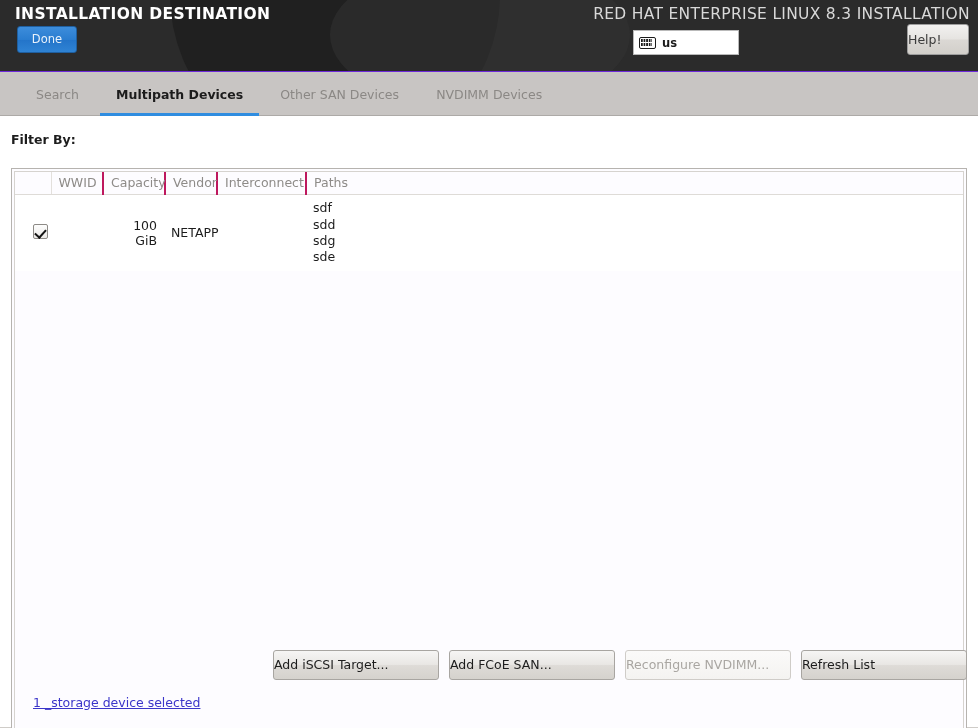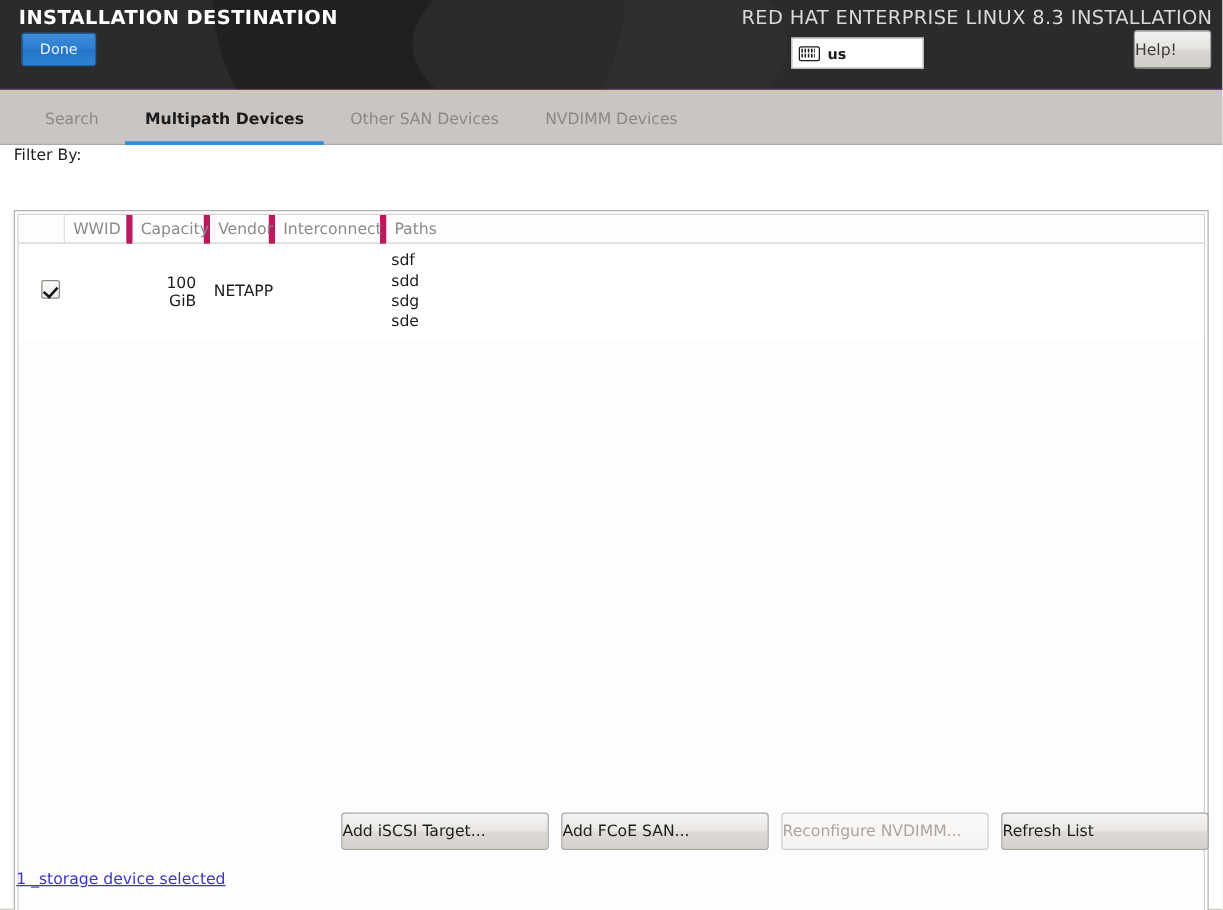--- a/index.html
+++ b/index.html
@@ -167,22 +167,23 @@
     position: relative;
     height: 612px;
     background: #ffffff;
     border-bottom: 1px solid #cfccc8;
   }
   .filter-row {
     position: absolute;
     left: 0; top: 0;
     height: 46px;
     display: flex;
-    align-items: flex-start;
+    align-items: center;
     padding-left: 11px;
+    font-weight: bold;
   }
   .filter-label {
     font-size: 12.5px;
     color: #1d1d1d;
     margin-right: 8px;
   }
   .filter-select {
     width: 107px;
     height: 28px;
     border: 1px solid #a8a5a1;
@@ -227,21 +228,21 @@
     border-collapse: collapse;
     table-layout: fixed;
   }
   table.devtable thead th {
     font-size: 12.5px;
     font-weight: normal;
     color: #8e8b88;
     text-align: left;
     padding: 3px 0 4px 7px;
     border-bottom: 1px solid #dedbd7;
-    border-right: 5px solid #be185d;
+    border-right: 2px solid #be185d;
     background: #fdfcff;
     vertical-align: middle;
     height: 21px;
   }
   table.devtable thead th.col-check {
     border-right: 1px solid #e3e0dc;
     padding: 0;
   }
   table.devtable thead th.col-last { border-right: none; }
   table.devtable tbody td {
@@ -322,20 +323,21 @@
     height: 38px;
     padding-left: 13px;
   }
   .status-link {
     font-size: 12.5px;
     color: #3b35c9;
     text-decoration: underline;
     cursor: pointer;
     display: inline-block;
     margin-top: 5px;
+    padding-left: 20px;
   }
 </style>
 </head>
 <body>
 
 <div id="app">
 
   <div class="header">
     <div class="header-swirl"></div>
     <div class="header-swirl2"></div>

